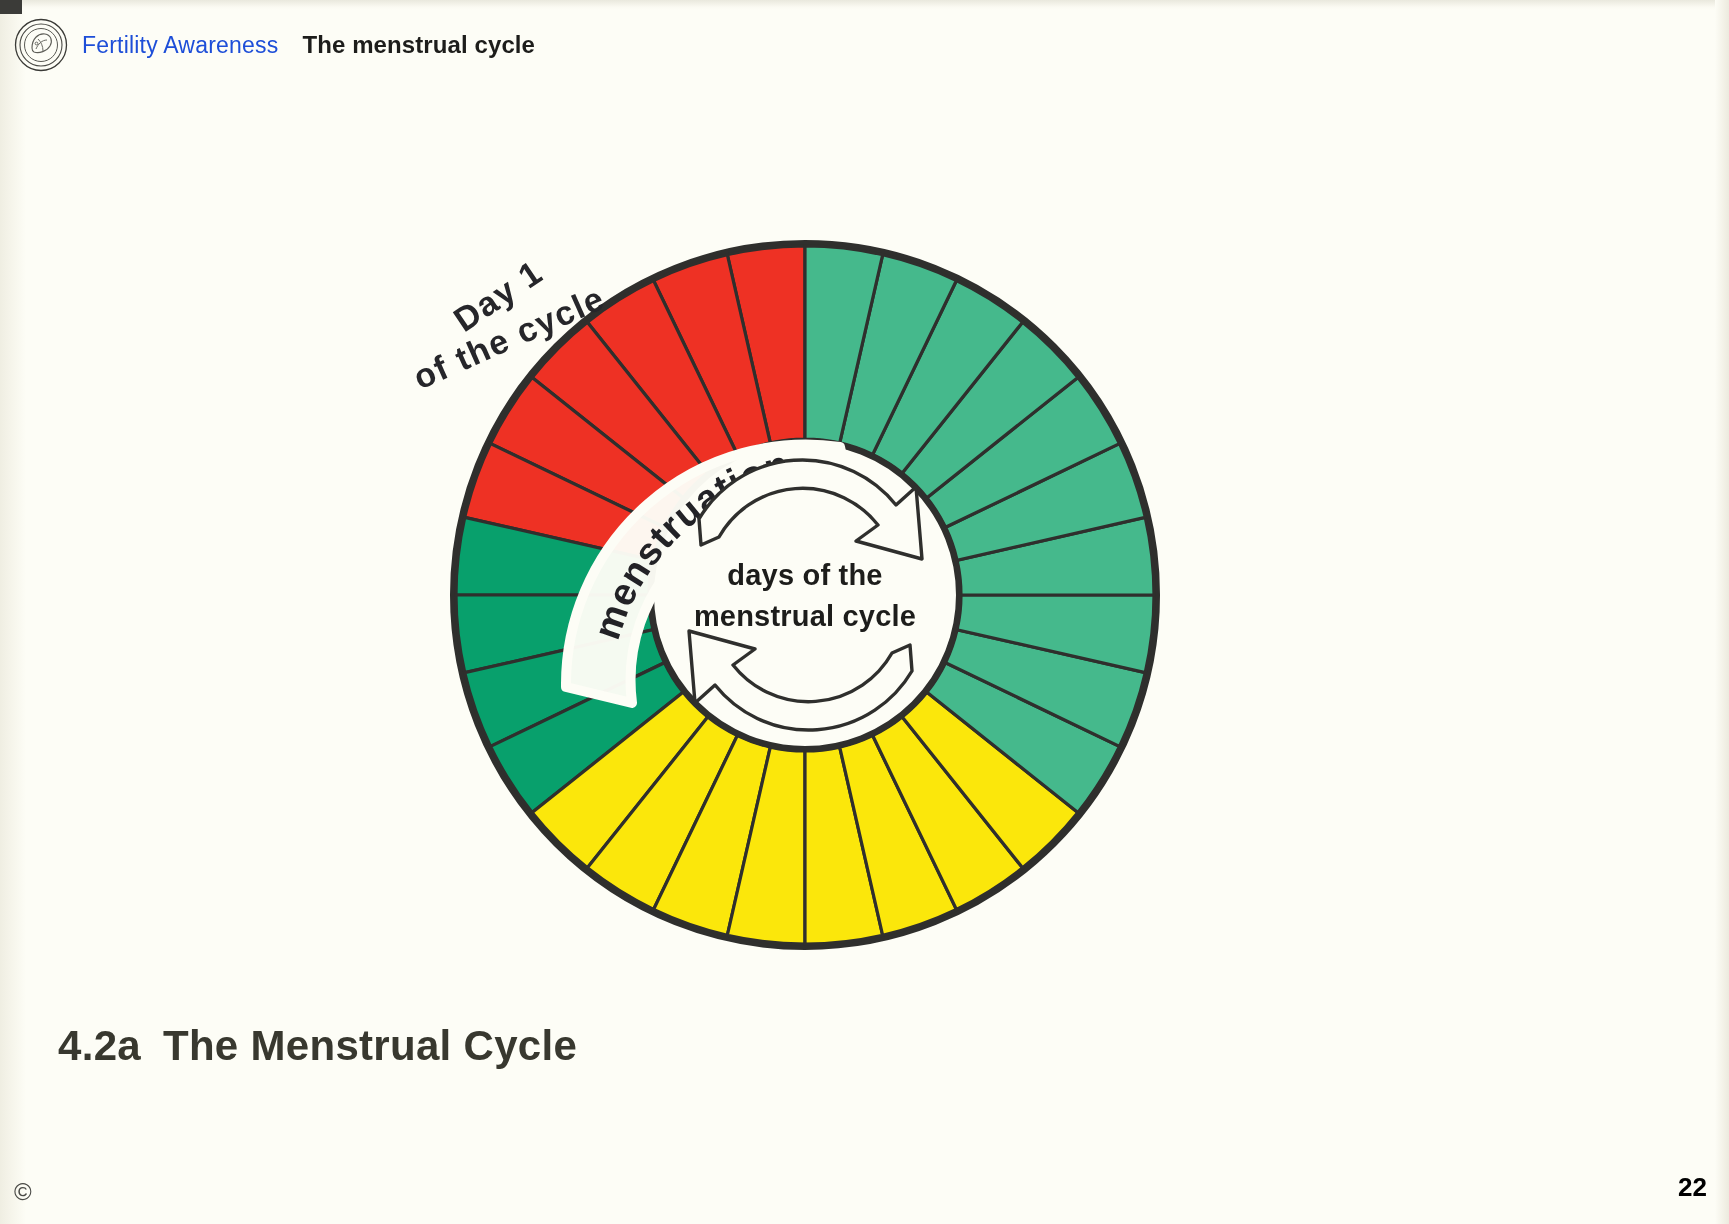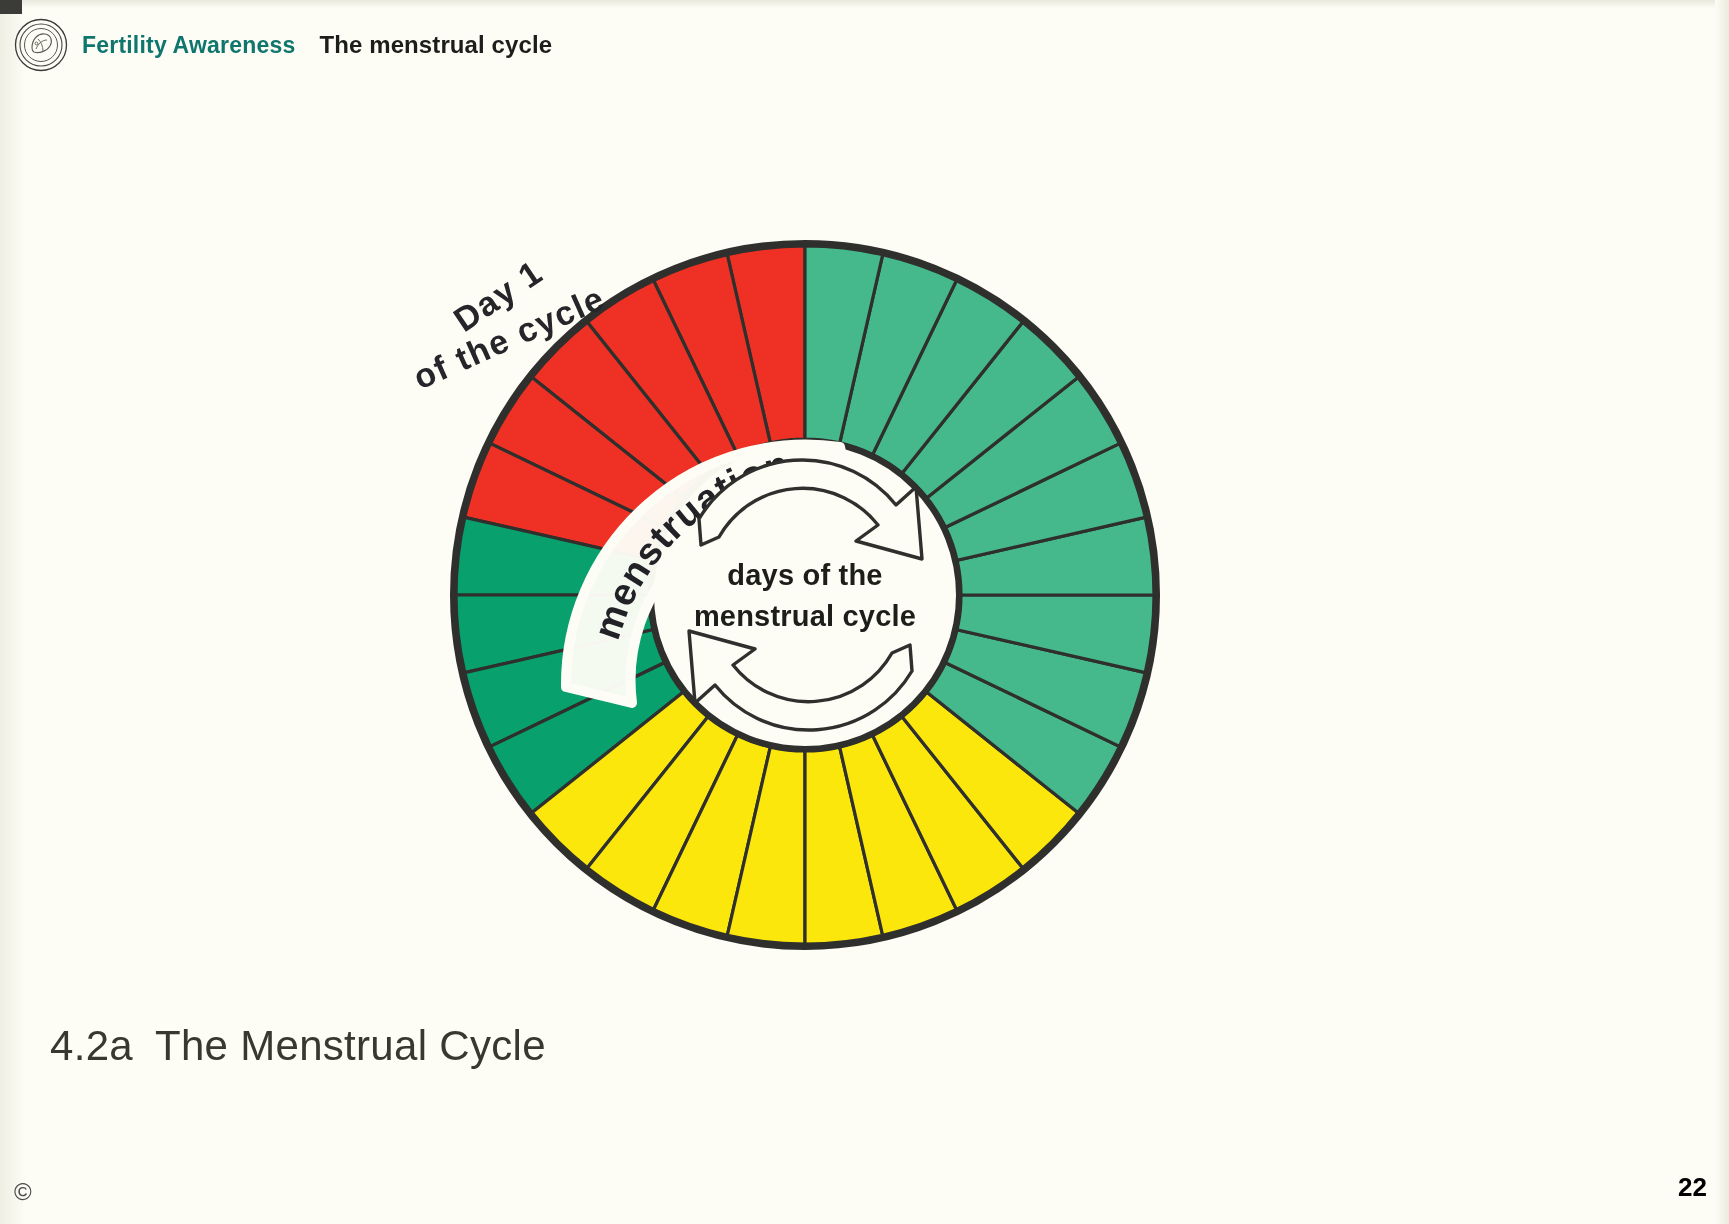--- a/index.html
+++ b/index.html
@@ -28,21 +28,21 @@
     position:absolute;left:0;top:0;width:22px;height:14px;background:#3b3b38;
   }
 
   
   .header{
     position:absolute;left:14px;top:18px;
     display:flex;align-items:center;gap:14px;
   }
   .logo-wrap{width:54px;height:54px;flex:0 0 auto;}
   .brand{
-    font-size:23px;color:#0f766e;letter-spacing:.2px;font-weight:700;
+    font-size:23px;color:#1d4ed8;letter-spacing:.2px;font-weight:400;
     white-space:nowrap;
   }
   .doc-title{
     font-size:24px;color:#1d1d1b;font-weight:bold;letter-spacing:.1px;
     white-space:nowrap;margin-left:10px;
   }
 
   
   .figure{position:absolute;left:0;top:0;width:1729px;height:1224px;}
   .wheel-svg{position:absolute;left:410px;top:215px;}
@@ -50,22 +50,22 @@
   
   .center-text{
     position:absolute;left:652px;top:555px;width:306px;
     text-align:center;color:#1d1d1b;font-weight:bold;
     font-size:29px;line-height:1.42;letter-spacing:.2px;
     pointer-events:none;
   }
 
   
   .caption{
-    position:absolute;left:50px;top:1022px;
-    font-size:42px;color:#38382f;font-weight:400;letter-spacing:.3px;
+    position:absolute;left:58px;top:1022px;
+    font-size:42px;color:#38382f;font-weight:700;letter-spacing:.3px;
     white-space:nowrap;
   }
   .caption .num{margin-right:22px;}
   .copyright{
     position:absolute;left:14px;top:1178px;
     font-size:24px;color:#4a4a46;
   }
   .page-no{
     position:absolute;right:22px;top:1172px;
     font-size:26px;font-weight:bold;color:#000000;

